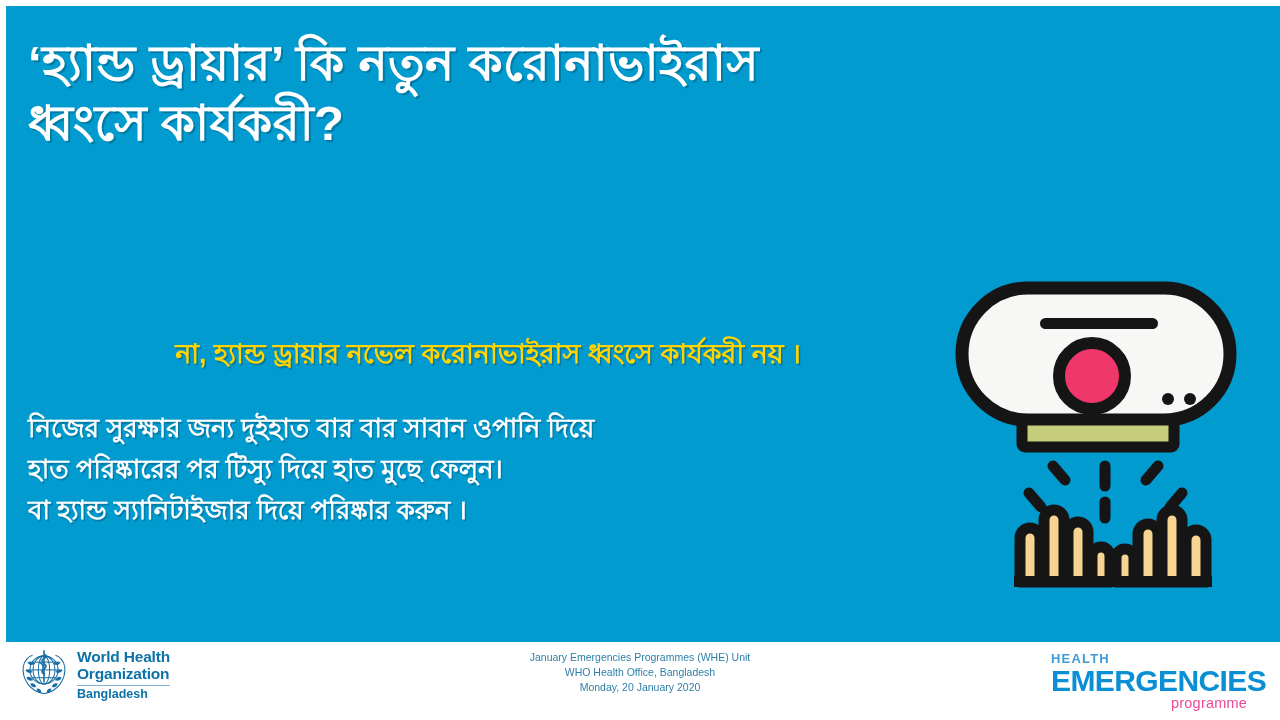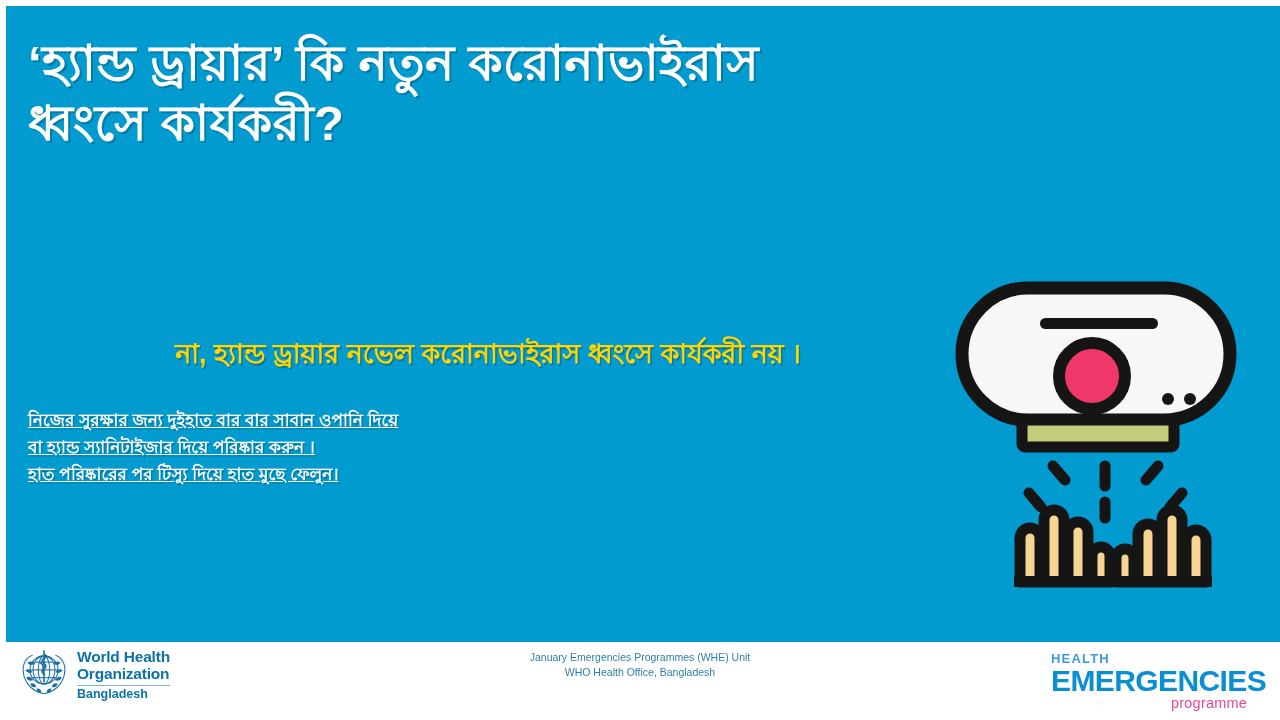--- a/index.html
+++ b/index.html
@@ -56,26 +56,25 @@
     text-align: center;
   }
 
   
   .body-text {
     position: absolute;
     left: 28px;
     top: 408px;
     width: 900px;
     color: #ffffff;
-    font-size: 17px;
+    font-size: 26px;
     font-weight: bold;
     line-height: 1.58;
     text-shadow: 1.5px 1.5px 0 rgba(0,0,0,0.18);
     font-family: "Liberation Sans", "DejaVu Sans", sans-serif;
-    text-decoration: underline;
   }
   .body-text .line { display: block; white-space: nowrap; }
 
   
   .illustration {
     position: absolute;
     left: 940px;
     top: 270px;
     width: 310px;
     height: 330px;
@@ -180,22 +179,22 @@
 <div class="slide">
 
   <div class="blue-panel"></div>
 
   <div class="headline">‘হ্যান্ড ড্রায়ার’ কি নতুন করোনাভাইরাস ধ্বংসে কার্যকরী?</div>
 
   <div class="answer-line">না, হ্যান্ড ড্রায়ার নভেল করোনাভাইরাস ধ্বংসে কার্যকরী নয় ।</div>
 
   <div class="body-text">
     <span class="line">নিজের সুরক্ষার জন্য দুইহাত বার বার সাবান ওপানি দিয়ে</span>
+    <span class="line">হাত পরিষ্কারের পর টিস্যু দিয়ে হাত মুছে ফেলুন।</span>
     <span class="line">বা হ্যান্ড স্যানিটাইজার দিয়ে পরিষ্কার করুন ।</span>
-    <span class="line">হাত পরিষ্কারের পর টিস্যু দিয়ে হাত মুছে ফেলুন।</span>
   </div>
 
   <div class="illustration">
     <svg viewBox="0 0 310 330" xmlns="http://www.w3.org/2000/svg">
 
       <rect x="22" y="18" width="268" height="132" rx="66" ry="66" fill="#F7F7F5" stroke="#151515" stroke-width="13"></rect>
 
       <rect x="100" y="48" width="118" height="11" rx="5.5" fill="#151515"></rect>
 
       <circle cx="152" cy="106" r="33" fill="#F0376B" stroke="#151515" stroke-width="12"></circle>
@@ -273,20 +272,21 @@
         <span class="w1">World Health</span>
         <span class="w2">Organization</span>
         <div class="who-rule"></div>
         <span class="w3">Bangladesh</span>
       </div>
     </div>
 
     <div class="produced">
       <span class="pl">January Emergencies Programmes (WHE) Unit</span>
       <span class="pl">WHO Health Office, Bangladesh</span>
+      <span class="pl">Monday, 20 January 2020</span>
     </div>
 
     <div class="he-logo">
       <span class="he1">HEALTH</span>
       <span class="he2">EMERGENCIES</span>
       <span class="he3">programme</span>
     </div>
 
   </div>
 </div>

